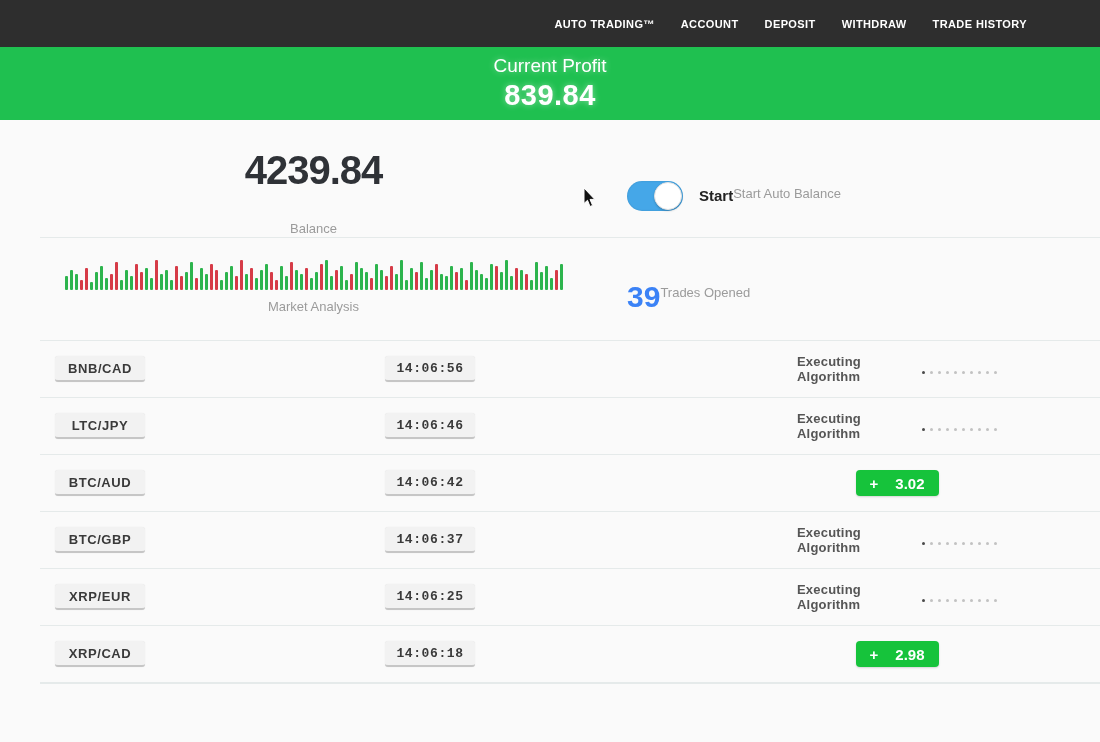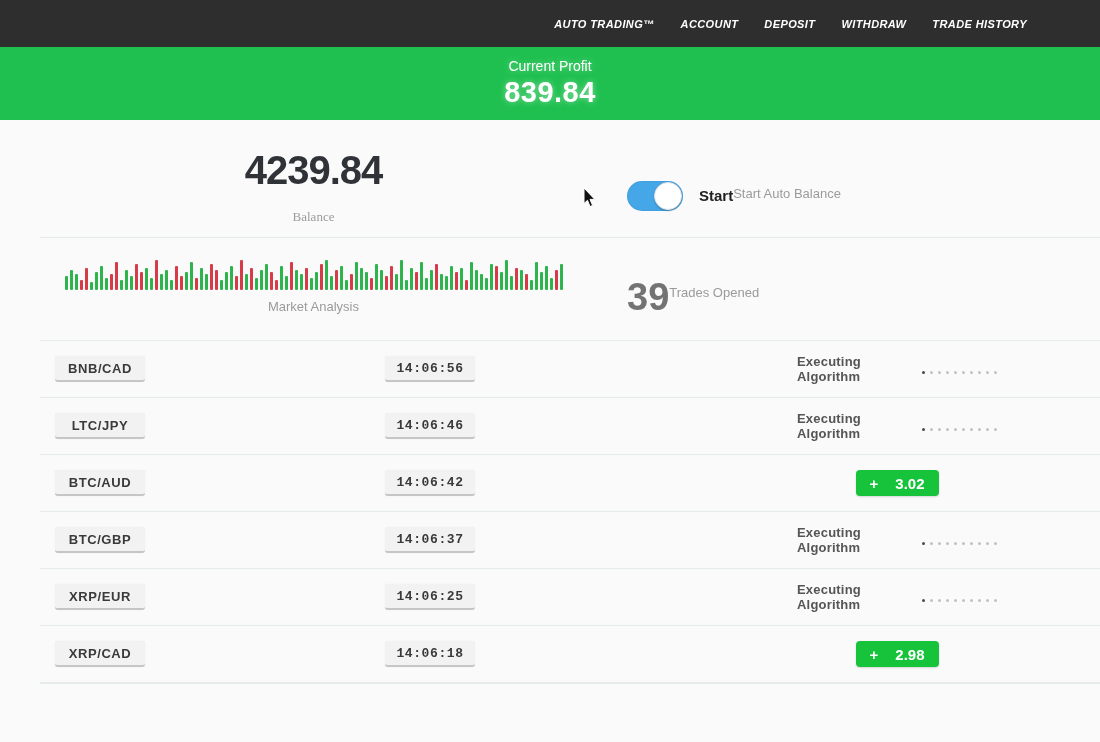--- a/index.html
+++ b/index.html
@@ -13,21 +13,20 @@
 
   
   .navbar {
     height:47px;
     background:#2e2e2e;
     display:flex;
     align-items:center;
     justify-content:flex-end;
     padding-right:73px;
     gap:26px;
-    font-style:italic;
   }
   .nav-item {
     color:#ffffff;
     font-size:11px;
     font-weight:bold;
     letter-spacing:.4px;
     cursor:pointer;
     white-space:nowrap;
   }
 
@@ -35,32 +34,32 @@
   .banner {
     height:73px;
     background:#1fc050;
     display:flex;
     flex-direction:column;
     align-items:center;
     justify-content:center;
     color:#fff;
     text-shadow:0 0 6px rgba(255,255,255,.45);
   }
-  .banner-label { font-size:14px; margin-bottom:2px; }
+  .banner-label { font-size:19px; margin-bottom:2px; }
   .banner-value { font-size:29px; font-weight:bold; letter-spacing:.5px; }
 
   
   .section { display:flex; }
   .col-left  { width:57%; display:flex; flex-direction:column; align-items:center; }
   .col-right { width:43%; display:flex; flex-direction:row; align-items:center; padding-right:40px; }
 
   .stats { height:117px; }
   .balance-value { font-size:40px; font-weight:bold; letter-spacing:-1px; color:#2f3237; margin-top:28px; }
   .muted-label { font-size:13px; color:#9b9b9b; }
-  .balance-label { margin-top:16px;font-family:Liberation Serif, serif; }
+  .balance-label { margin-top:28px; }
 
   .toggle-row { display:flex; align-items:center; gap:16px; margin-top:34px; }
   .toggle {
     width:56px; height:30px; border-radius:15px;
     background:#45a7e8;
     position:relative; cursor:pointer;
     box-shadow:inset 0 0 2px rgba(0,0,0,.15);
   }
   .knob {
     position:absolute; top:1px; right:1px;
@@ -73,21 +72,21 @@
 
   .market { height:102px; }
   .bars {
     display:flex; align-items:flex-end; gap:2px;
     height:32px; margin-top:20px;
   }
   .bar { width:3px; border-radius:1px; }
   .bar.g { background:#2db44d; }
   .bar.r { background:#d63b47; }
   .market-label { margin-top:9px; }
-  .trades-count { font-size:38px; font-weight:bold; color:#737373; margin-top:16px; }
+  .trades-count { font-size:30px; font-weight:bold; color:#3b82f6; margin-top:16px; }
   .trades-label { margin-top:7px; }
 
   .sep { height:1px; background:#e5eaea; margin-left:40px; }
 
   
   .trade-row { height:56px; display:flex; align-items:center; }
   .pill {
     background:#f2f2f2;
     border-bottom:2px solid #c6c6c6;
     border-radius:3px;

